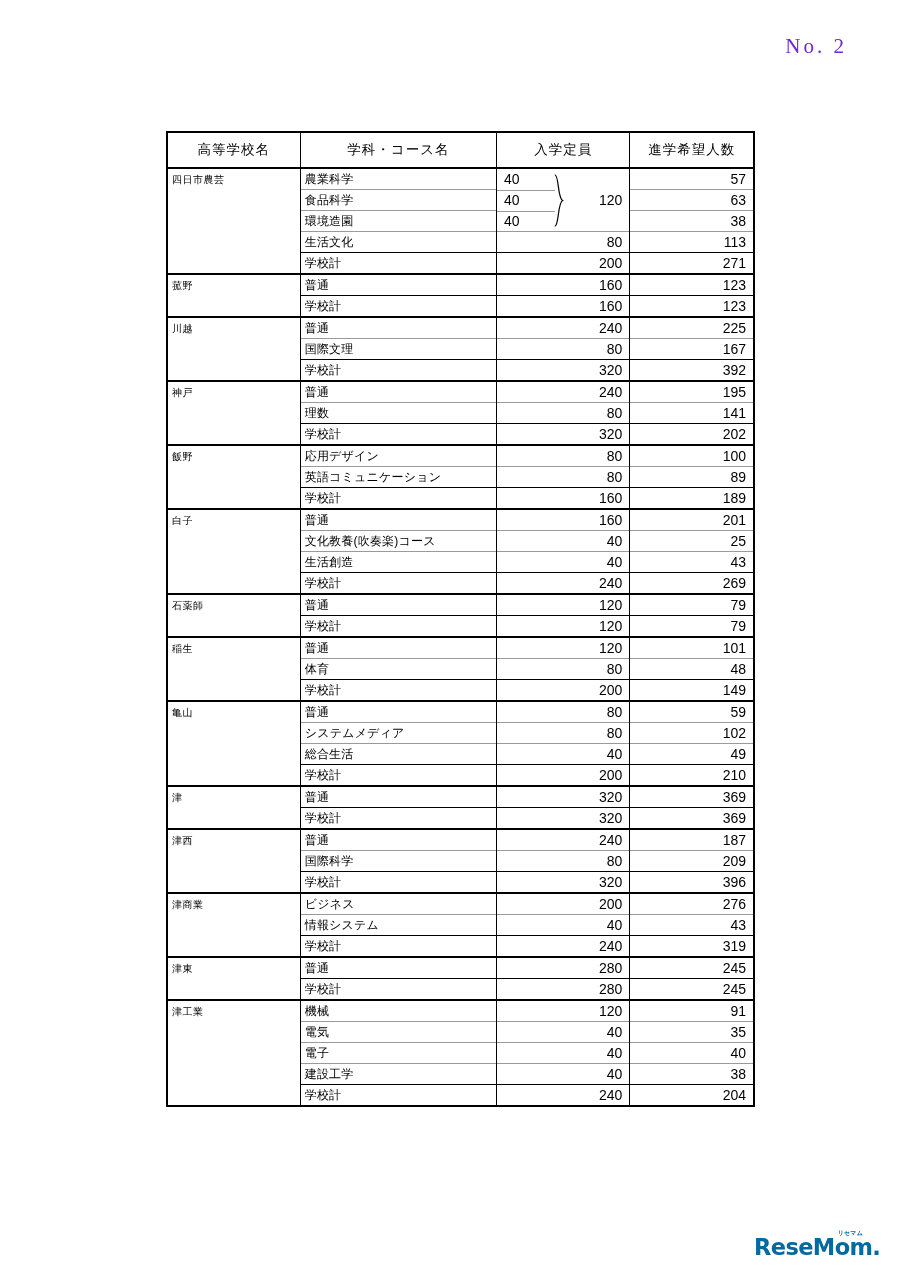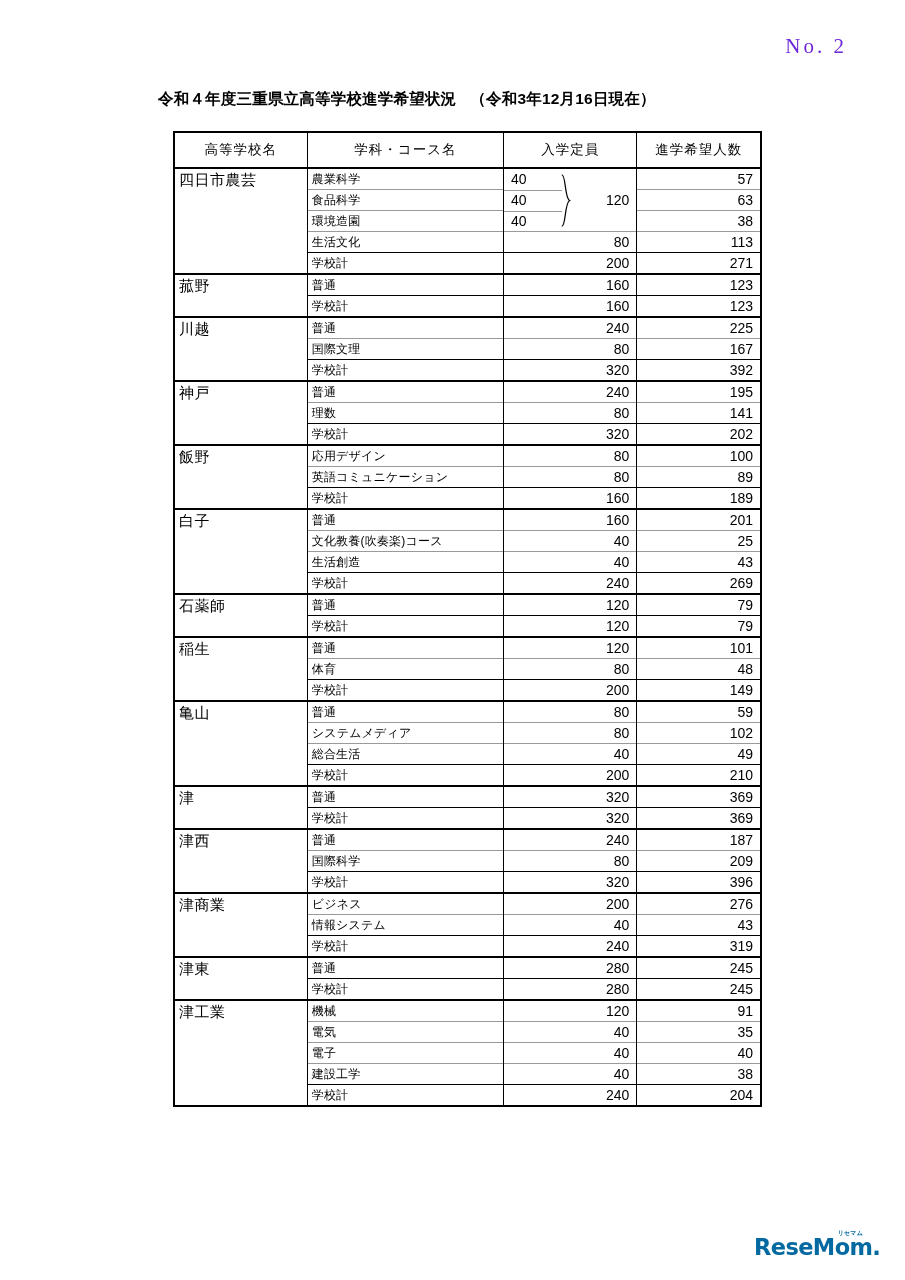--- a/index.html
+++ b/index.html
@@ -41,21 +41,21 @@
     line-height: 21px;
     white-space: nowrap;
     letter-spacing: 0.2px;
   }
   .title-line .spacer { display: inline-block; width: 14px; }
 
   
   #table-wrap {
     position: absolute;
     top: 131px;
-    left: 157px;
+    left: 150px;
     width: 679px;
     padding-left: 16px;
   }
   table.sheet {
     border-collapse: collapse;
     table-layout: fixed;
     width: 589px;
     border: 2.5px solid #000;
   }
   table.sheet col.c-school { width: 133px; }
@@ -85,21 +85,21 @@
     vertical-align: middle;
     border-right: 1.6px solid #000;
     box-sizing: border-box;
     line-height: 20px;
   }
   tbody td:last-child { border-right: none; }
 
   td.school {
     vertical-align: top;
     padding-top: 1px;
-    font-size: 15px;
+    font-size: 10px;
     letter-spacing: 0.5px;
     margin-top: 32px;
   }
   td.dept {
     text-align: left;
     font-size: 12px;
     letter-spacing: 0.2px;
   }
   td.num {
     text-align: right;
@@ -187,23 +187,20 @@
   #wm-dot {
     font-size: 22.5px;
   }
 </style>
 </head>
 <body>
 
 <div id="page-number">No. 2</div>
 
 <div id="title-block">
-  <div class="title-line">
-    <span>令和４年度三重県立高等学校進学希望状況</span><span class="spacer"></span><span>（令和3年12月16日現在）</span>
-  </div>
 </div>
 
 <div id="table-wrap">
   <table class="sheet">
     <colgroup>
       <col class="c-school">
         <col class="c-dept">
         <col class="c-cap">
         <col class="c-app">
     </colgroup>

